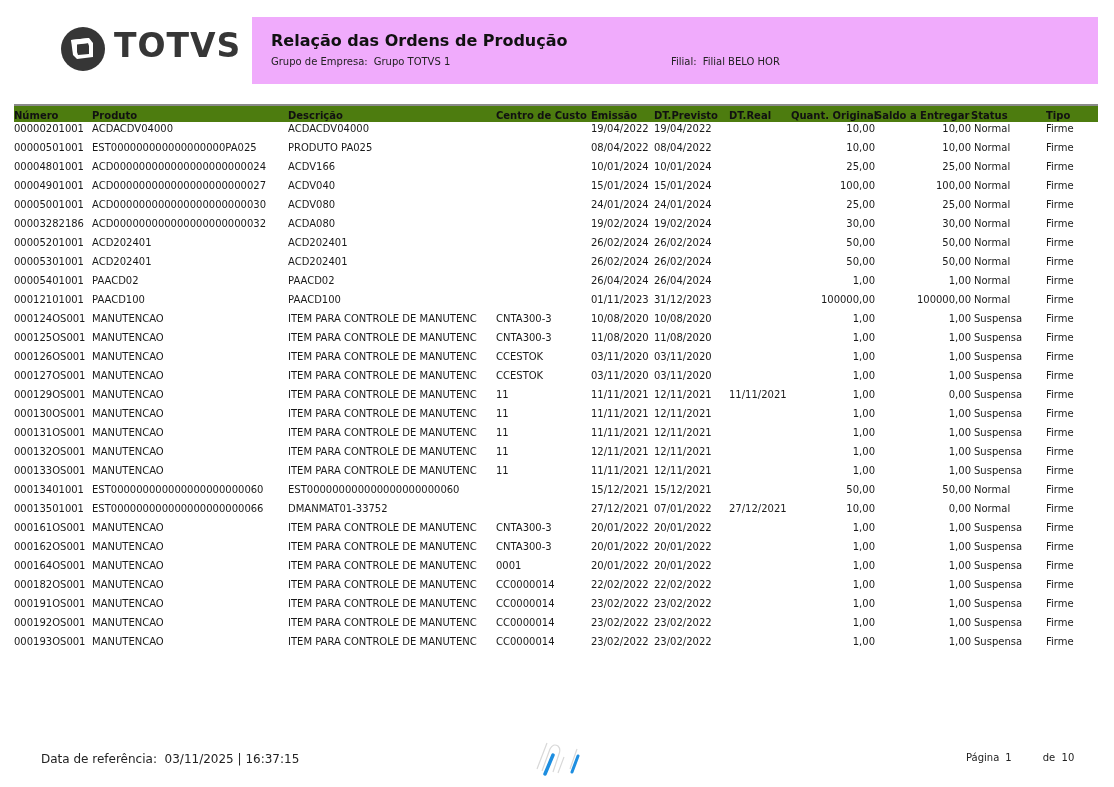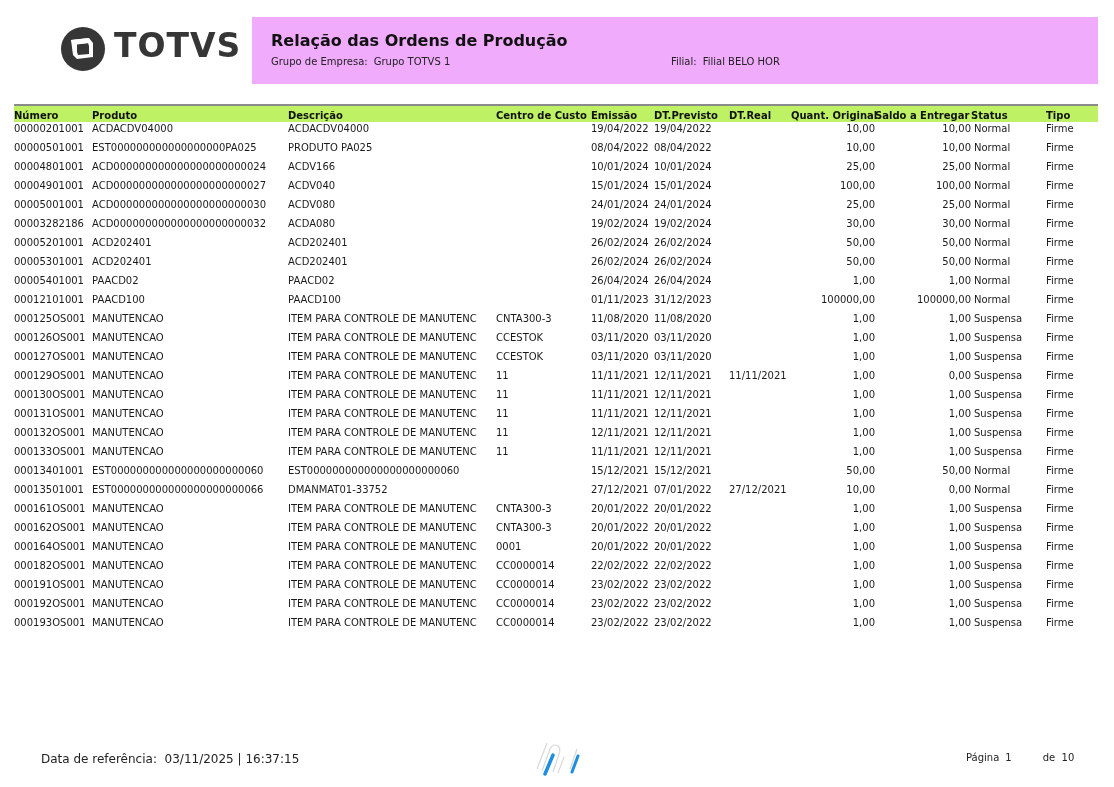--- a/index.html
+++ b/index.html
@@ -29,21 +29,21 @@
   }
   .meta .gap { display: inline-block; width: 6px; }
   .meta-group { left: 19px; }
   .meta-filial { left: 419px; }
 
   table.report {
     position: absolute; left: 14px; top: 104px; width: 1084px;
     border-collapse: collapse; table-layout: fixed;
     font-size: 10px;
   }
-  table.report thead tr { background: #bef264; }
+  table.report thead tr { background: #4d7c0f; }
   table.report thead th {
     border-top: 2px solid #8a8a8a;
     font-weight: bold; text-align: left; padding: 2px 0 0 0; height: 14px;
     color: #111; white-space: nowrap;
   }
   table.report tbody td {
     height: 19px; padding: 0; white-space: nowrap; overflow: hidden; color: #1a1a1a;
     vertical-align: top; line-height: 14px;
   }
   .r { text-align: right; }
@@ -236,20 +236,33 @@
         <td></td>
         <td>01/11/2023</td>
         <td>31/12/2023</td>
         <td></td>
         <td class="r">100000,00</td>
         <td class="r">100000,00</td>
         <td style="padding-left: 3px;">Normal</td>
         <td>Firme</td>
       </tr>
       <tr>
+        <td>000124OS001</td>
+        <td>MANUTENCAO</td>
+        <td>ITEM PARA CONTROLE DE MANUTENC</td>
+        <td>CNTA300-3</td>
+        <td>10/08/2020</td>
+        <td>10/08/2020</td>
+        <td></td>
+        <td class="r">1,00</td>
+        <td class="r">1,00</td>
+        <td style="padding-left: 3px;">Suspensa</td>
+        <td>Firme</td>
+      </tr>
+      <tr>
         <td>000125OS001</td>
         <td>MANUTENCAO</td>
         <td>ITEM PARA CONTROLE DE MANUTENC</td>
         <td>CNTA300-3</td>
         <td>11/08/2020</td>
         <td>11/08/2020</td>
         <td></td>
         <td class="r">1,00</td>
         <td class="r">1,00</td>
         <td style="padding-left: 3px;">Suspensa</td>

